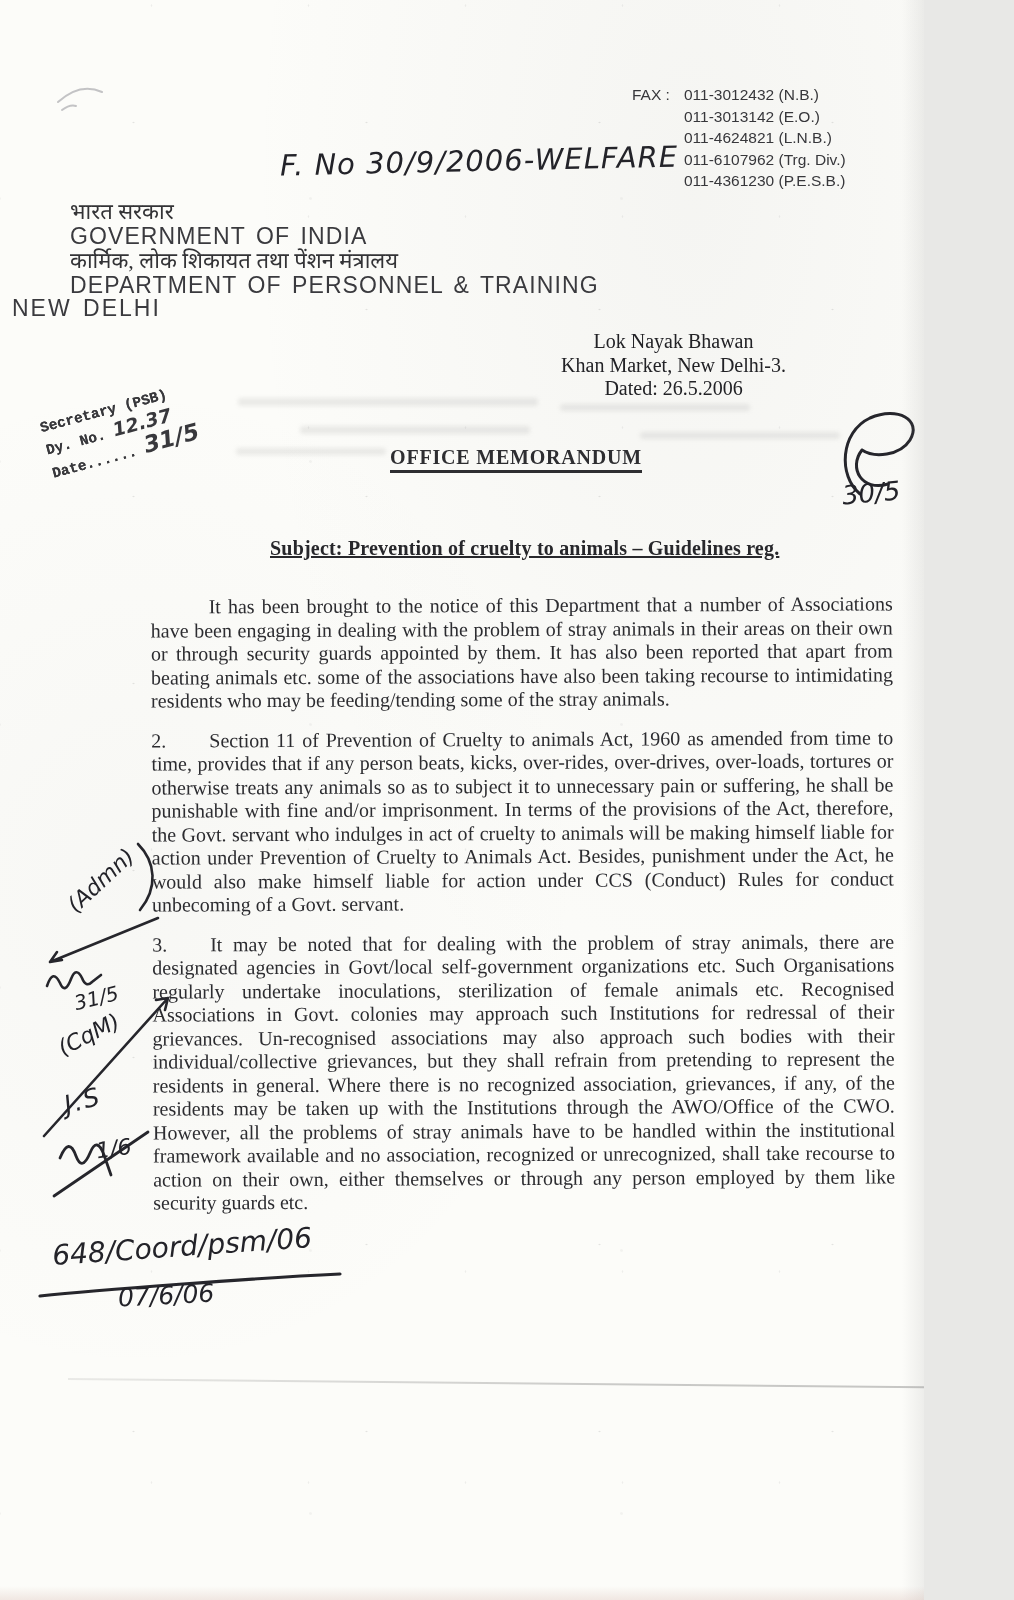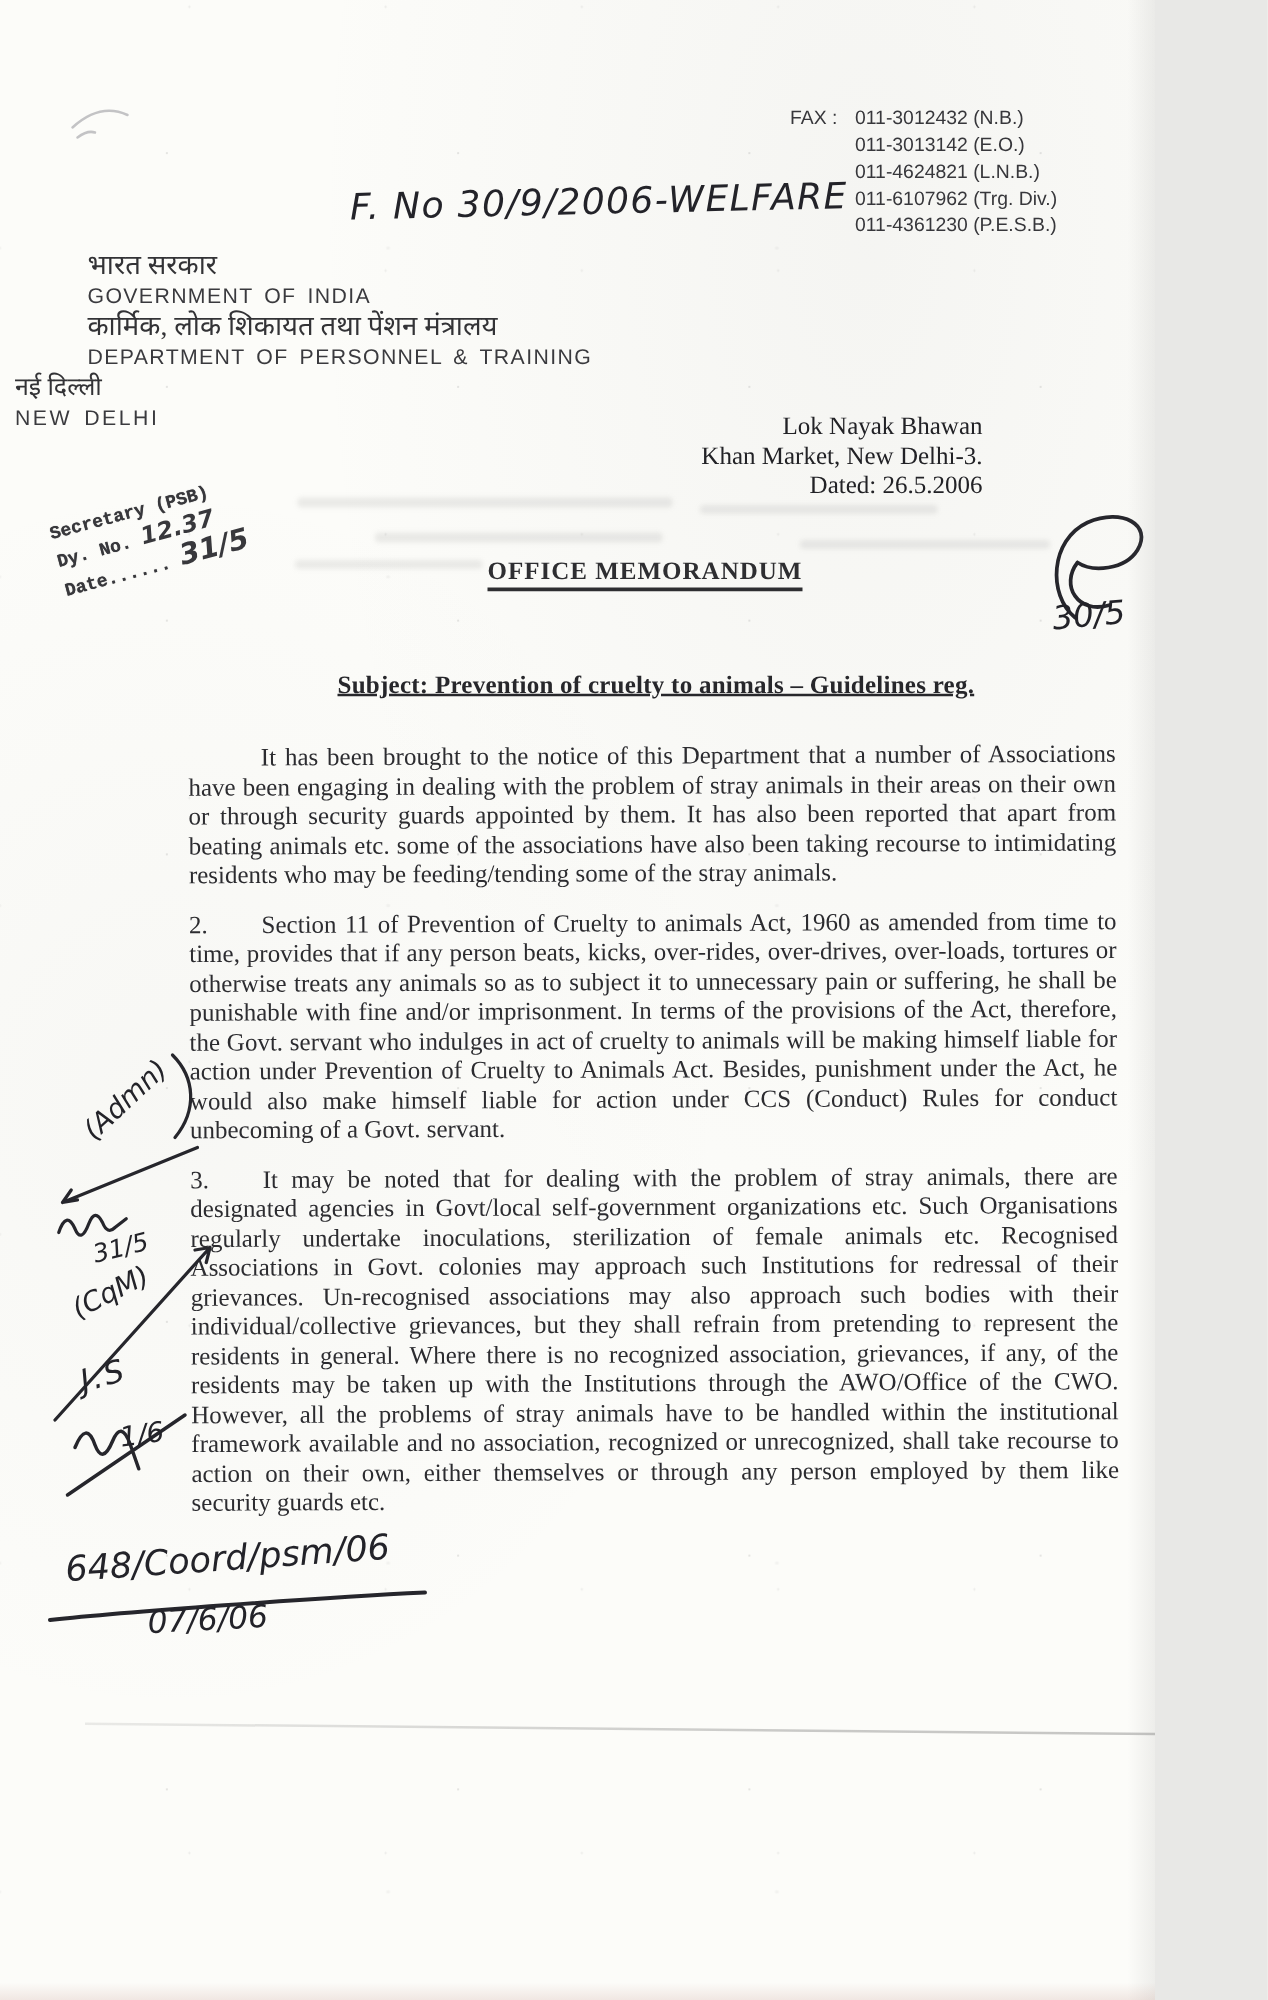--- a/index.html
+++ b/index.html
@@ -21,25 +21,25 @@
   .fax { position:absolute; left:632px; top:84px; font-family:"Liberation Sans",sans-serif;
          font-size:15.5px; line-height:21.5px; color:#37373b; white-space:nowrap; }
   .fax-row { display:flex; }
   .fax-label { width:52px; }
 
   .file-no { position:absolute; left:280px; top:144px; font-size:29px; letter-spacing:1px;
              transform:rotate(-1.3deg); white-space:nowrap; }
 
   .header { position:absolute; left:70px; top:199px; width:760px; text-align:left; }
   .h-hi { font-size:22px; line-height:26px; color:#333336; }
-  .h-en { font-size:17px; line-height:23px; font-family:"Liberation Sans",sans-serif;
+  .h-en { font-size:23px; line-height:23px; font-family:"Liberation Sans",sans-serif;
           letter-spacing:1.1px; word-spacing:3px; color:#3a3a3e; }
   .h-city { transform:translateX(-58px); }
 
-  .address { position:absolute; right:138px; top:330px; text-align:right;
+  .address { position:absolute; right:138px; top:330px; text-align:center;
              font-size:20px; line-height:23.5px; color:#222226; }
 
   .stamp { position:absolute; left:44px; top:398px; transform:rotate(-15deg);
            font-family:"Liberation Mono",monospace; font-size:14.5px; font-weight:bold;
            color:#2a2a2e; line-height:20px; white-space:nowrap; opacity:0.93;
            text-shadow:0 0 0.6px #2a2a2e; }
   .stamp-hw { font-family:"DejaVu Sans",sans-serif; font-style:italic; font-weight:bold;
               font-size:19px; text-shadow:none; }
   .stamp-hw.big { font-size:23px; }
 
@@ -114,21 +114,20 @@
     </div>
   </div>
 
   <div class="file-no hw">F. No 30/9/2006-WELFARE</div>
 
   <div class="header">
     <div class="h-hi">भारत सरकार</div>
     <div class="h-en">GOVERNMENT OF INDIA</div>
     <div class="h-hi">कार्मिक, लोक शिकायत तथा पेंशन मंत्रालय</div>
     <div class="h-en">DEPARTMENT OF PERSONNEL &amp; TRAINING</div>
-    <div class="h-hi h-city" style="font-size:20px;">नई दिल्ली</div>
     <div class="h-en h-city" style="letter-spacing:2px;">NEW DELHI</div>
   </div>
 
   <div class="address">
     <div>Lok Nayak Bhawan</div>
     <div>Khan Market, New Delhi-3.</div>
     <div>Dated: 26.5.2006</div>
   </div>
 
   <div class="stamp">

